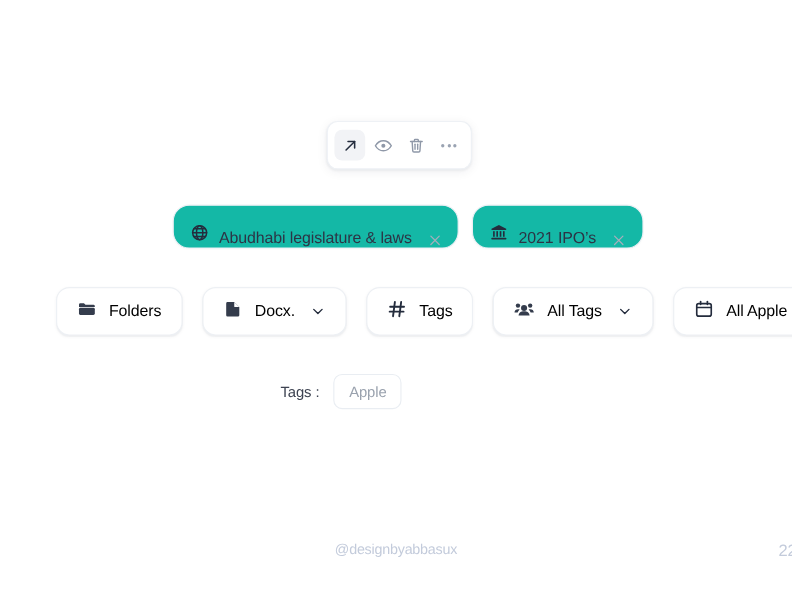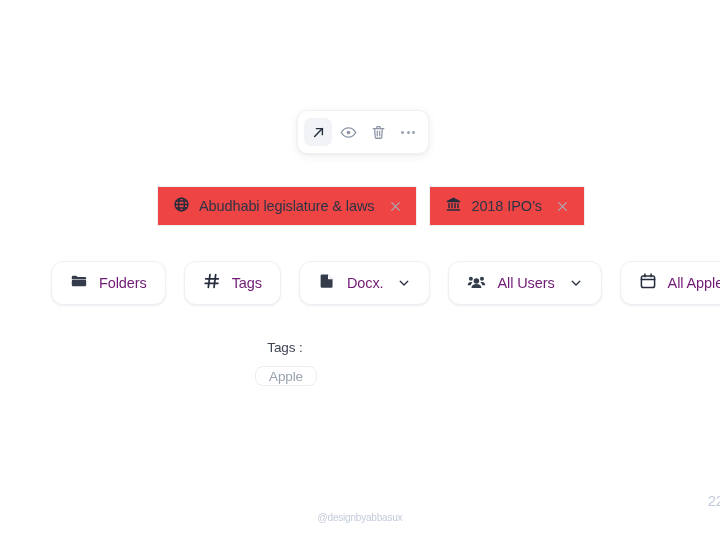--- a/index.html
+++ b/index.html
@@ -70,26 +70,26 @@
     left: 157px;
     top: 186px;
     display: flex;
     gap: 12px;
     align-items: center;
   }
   .chip {
     height: 40px;
     box-sizing: border-box;
     display: flex;
-    align-items: center;
+    align-items: flex-end;
     gap: 9px;
     padding: 0 14px 0 15px;
-    background: #ef4444;
+    background: #14b8a6;
     border: 1px solid #eceff4;
-    border-radius: 0;
+    border-radius: 15px;
     cursor: pointer;
     box-shadow: 0 1px 1px rgba(23,31,51,0.015);
   }
   .chip-label {
     font-size: 14.5px;
     color: #2c3445;
     letter-spacing: -0.1px;
     white-space: nowrap;
   }
   .chip-close {
@@ -119,44 +119,43 @@
     gap: 11px;
     padding: 0 18px;
     background: #ffffff;
     border: 1px solid #edf0f4;
     border-radius: 12px;
     cursor: pointer;
     box-shadow: 0 1px 3px rgba(23, 31, 51, 0.05), 0 1px 1px rgba(23,31,51,0.03);
   }
   .filter-label {
     font-size: 14.5px;
-    color: #701a75;
+    color: #000000;
     letter-spacing: -0.1px;
     white-space: nowrap;
   }
   .chev { margin-left: 3px; display: flex; align-items: center; }
 
   
   .tags-row {
     position: absolute;
     left: 255px;
     top: 340px;
     display: flex;
     align-items: center;
     gap: 11px;
-    flex-direction: column;
   }
   .tags-caption {
     font-size: 13.5px;
     color: #3d4351;
     letter-spacing: -0.1px;
     margin-right: 2px;
   }
   .tag-pill {
-    height: 20px;
+    height: 32px;
     box-sizing: border-box;
     display: flex;
     align-items: center;
     padding: 0 13px;
     border: 1px solid #e9edf2;
     border-radius: 8px;
     background: #ffffff;
     cursor: pointer;
   }
   .tag-pill span {
@@ -164,23 +163,23 @@
     color: #9aa2ae;
     letter-spacing: -0.1px;
     white-space: nowrap;
   }
 
   
   .watermark {
     position: absolute;
     left: 0;
     right: 0;
-    top: 512px;
+    top: 492px;
     text-align: center;
-    font-size: 10px;
+    font-size: 13px;
     color: #c3cbdb;
     letter-spacing: -0.2px;
   }
   .corner-number {
     position: absolute;
     right: -4px;
     top: 492px;
     font-size: 15px;
     color: #c3cbdb;
     letter-spacing: -0.2px;
@@ -258,82 +257,82 @@
       <span>
         <svg width="17" height="17" viewBox="0 0 24 24" fill="#242c3d">
           <path d="M12 2.2 2.6 7.1v1.6h18.8V7.1L12 2.2z"></path>
           <rect x="4.6" y="10.1" width="2.1" height="7.2"></rect>
           <rect x="8.8" y="10.1" width="2.1" height="7.2"></rect>
           <rect x="13.1" y="10.1" width="2.1" height="7.2"></rect>
           <rect x="17.3" y="10.1" width="2.1" height="7.2"></rect>
           <rect x="2.6" y="18.6" width="18.8" height="2.3" rx="0.5"></rect>
         </svg>
       </span>
-      <span class="chip-label">2018 IPO’s</span>
+      <span class="chip-label">2021 IPO’s</span>
       <span class="chip-close">
         <svg width="13" height="13" viewBox="0 0 24 24" fill="none" stroke="#a6aebb" stroke-width="2.1" stroke-linecap="round">
           <line x1="5" y1="5" x2="19" y2="19"></line>
           <line x1="19" y1="5" x2="5" y2="19"></line>
         </svg>
       </span>
     </div>
 
   </div>
 
   <div class="filter-row">
 
     <div class="filter-btn">
       <span>
         <svg width="18" height="18" viewBox="0 0 24 24" fill="#343c4c">
           <path d="M2.4 6.6a1.7 1.7 0 0 1 1.7-1.7h4.3l1.9 1.9h9.6a1.7 1.7 0 0 1 1.7 1.7v1.1H2.4V6.6z"></path>
           <rect x="2.4" y="10.4" width="19.2" height="8.6" rx="1.7"></rect>
         </svg>
       </span>
       <span class="filter-label">Folders</span>
+    </div>
+
+    <div class="filter-btn">
+      <span>
+        <svg width="18" height="18" viewBox="0 0 24 24" fill="#343c4c">
+          <path d="M5.2 3.4h8.1l6.1 6.1v9.9a1.7 1.7 0 0 1-1.7 1.7H5.2a1.7 1.7 0 0 1-1.7-1.7V5.1a1.7 1.7 0 0 1 1.7-1.7z"></path>
+          <path d="M13.3 3.4v5.3a0.9 0.9 0 0 0 0.9 0.9h5.2z" fill="#ffffff"></path>
+        </svg>
+      </span>
+      <span class="filter-label">Docx.</span>
+      <span class="chev">
+        <svg width="14" height="14" viewBox="0 0 24 24" fill="none" stroke="#242c3d" stroke-width="2.2" stroke-linecap="round" stroke-linejoin="round">
+          <polyline points="5.5,9 12,15.5 18.5,9"></polyline>
+        </svg>
+      </span>
     </div>
 
     <div class="filter-btn">
       <span>
         <svg width="18" height="18" viewBox="0 0 24 24" fill="none" stroke="#242c3d" stroke-width="2.3" stroke-linecap="round">
           <line x1="9.3" y1="3.4" x2="7.1" y2="20.6"></line>
           <line x1="16.9" y1="3.4" x2="14.7" y2="20.6"></line>
           <line x1="3.6" y1="9.1" x2="20.4" y2="9.1"></line>
           <line x1="3" y1="15.1" x2="19.8" y2="15.1"></line>
         </svg>
       </span>
       <span class="filter-label">Tags</span>
-    </div>
-
-    <div class="filter-btn">
-      <span>
-        <svg width="18" height="18" viewBox="0 0 24 24" fill="#343c4c">
-          <path d="M5.2 3.4h8.1l6.1 6.1v9.9a1.7 1.7 0 0 1-1.7 1.7H5.2a1.7 1.7 0 0 1-1.7-1.7V5.1a1.7 1.7 0 0 1 1.7-1.7z"></path>
-          <path d="M13.3 3.4v5.3a0.9 0.9 0 0 0 0.9 0.9h5.2z" fill="#ffffff"></path>
-        </svg>
-      </span>
-      <span class="filter-label">Docx.</span>
-      <span class="chev">
-        <svg width="14" height="14" viewBox="0 0 24 24" fill="none" stroke="#242c3d" stroke-width="2.2" stroke-linecap="round" stroke-linejoin="round">
-          <polyline points="5.5,9 12,15.5 18.5,9"></polyline>
-        </svg>
-      </span>
     </div>
 
     <div class="filter-btn">
       <span>
         <svg width="19" height="19" viewBox="0 0 24 24" fill="#343c4c">
           <circle cx="11.9" cy="11.4" r="3.5"></circle>
           <path d="M5.6 20.1c0-3.4 2.8-5.1 6.3-5.1s6.3 1.7 6.3 5.1z"></path>
           <circle cx="4.9" cy="8.6" r="2.5"></circle>
           <path d="M0.9 16.6c0-2.6 1.9-3.9 4-3.9 0.7 0 1.4 0.15 2 0.43-1.2 0.95-2 2.2-2.3 3.47z"></path>
           <circle cx="18.9" cy="8.6" r="2.5"></circle>
           <path d="M23.1 16.6c0-2.6-1.9-3.9-4-3.9-0.7 0-1.4 0.15-2 0.43 1.2 0.95 2 2.2 2.3 3.47z"></path>
         </svg>
       </span>
-      <span class="filter-label">All Users</span>
+      <span class="filter-label">All Tags</span>
       <span class="chev">
         <svg width="14" height="14" viewBox="0 0 24 24" fill="none" stroke="#242c3d" stroke-width="2.2" stroke-linecap="round" stroke-linejoin="round">
           <polyline points="5.5,9 12,15.5 18.5,9"></polyline>
         </svg>
       </span>
     </div>
 
     <div class="filter-btn">
       <span>
         <svg width="18" height="18" viewBox="0 0 24 24" fill="none" stroke="#242c3d" stroke-width="2" stroke-linecap="round" stroke-linejoin="round">

